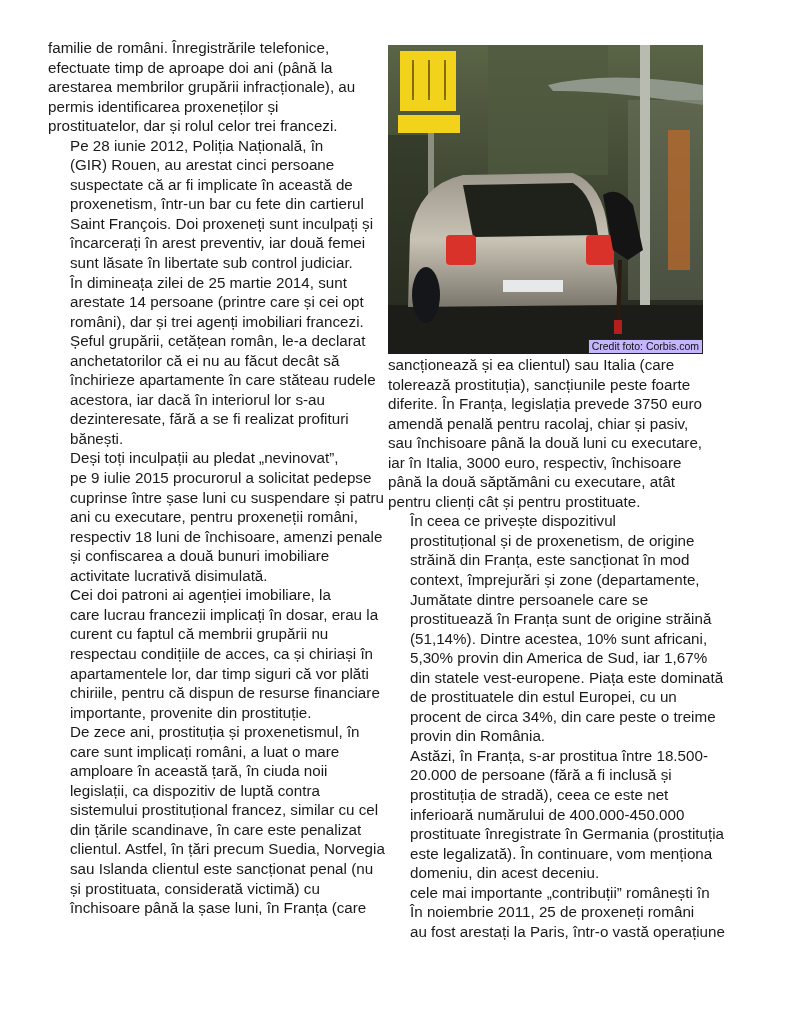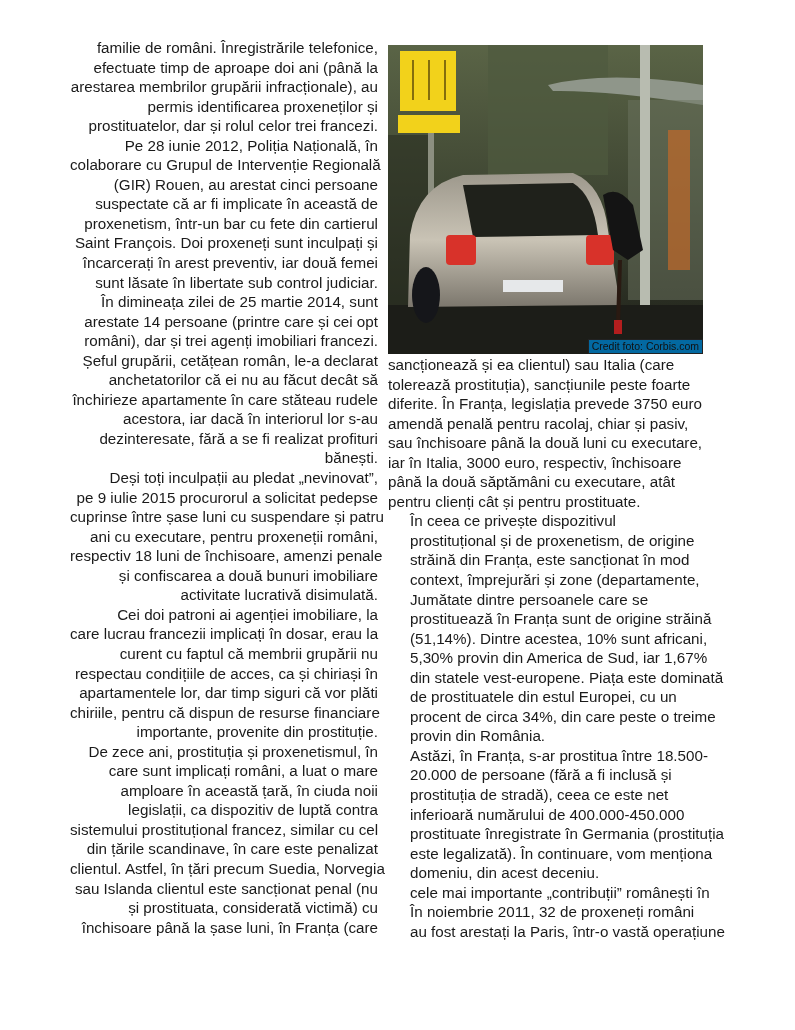--- a/index.html
+++ b/index.html
@@ -1,27 +1,27 @@
 <!DOCTYPE html>
 <html><head>
 <meta charset="utf-8">
 <style>
   html, body { margin: 0; padding: 0; background: #ffffff; }
   body { width: 795px; height: 1030px; position: relative; overflow: hidden;
          font-family: "Liberation Sans", "DejaVu Sans", sans-serif; color: #1a1a1a; }
   .col { position: absolute; top: 38px; font-size: 15.2px; line-height: 19.55px; }
-  .col-left { left: 48px; width: 330px; text-align: right; }
+  .col-left { left: 48px; width: 330px; }
   .col-right { left: 388px; width: 316px; top: 355px; }
   .para { margin: 0; text-indent: 0; }
   .para.indent { text-indent: 22px; }
   .line { display: block; white-space: nowrap; }
   .photo { position: absolute; left: 388px; top: 45px; width: 315px; height: 309px;
            overflow: hidden; background: #3b4232; }
   .photo svg { display: block; }
-  .credit { position: absolute; right: 0; bottom: 0; background: #0369a1; color: #111;
+  .credit { position: absolute; right: 0; bottom: 0; background: #c4b5fd; color: #111;
             font-size: 10.5px; line-height: 13px; padding: 0 3px; border: 1px solid #222;
             font-family: "Liberation Sans", sans-serif; }
 </style>
 </head>
 <body>
 
 <div class="photo" title="Night street scene: a woman leaning toward a silver car near a bus shelter, yellow road sign in top-left">
   <svg width="315" height="309" viewBox="0 0 315 309">
     <defs>
       <linearGradient id="bg" x1="0" y1="0" x2="0" y2="1">
@@ -72,21 +72,20 @@
 <div class="col col-left" id="col-left">
     <p class="para">
       <span class="line">familie de români. Înregistrările telefonice,</span>
       <span class="line">efectuate timp de aproape doi ani (până la</span>
       <span class="line">arestarea membrilor grupării infracționale), au</span>
       <span class="line">permis identificarea proxeneților și</span>
       <span class="line">prostituatelor, dar și rolul celor trei francezi.</span>
     </p>
     <p class="para indent">
       <span class="line">Pe 28 iunie 2012, Poliția Națională, în</span>
-      <span class="line">colaborare cu Grupul de Intervenție Regională</span>
       <span class="line">(GIR) Rouen, au arestat cinci persoane</span>
       <span class="line">suspectate că ar fi implicate în această de</span>
       <span class="line">proxenetism, într-un bar cu fete din cartierul</span>
       <span class="line">Saint François. Doi proxeneți sunt inculpați și</span>
       <span class="line">încarcerați în arest preventiv, iar două femei</span>
       <span class="line">sunt lăsate în libertate sub control judiciar.</span>
     </p>
     <p class="para indent">
       <span class="line">În dimineața zilei de 25 martie 2014, sunt</span>
       <span class="line">arestate 14 persoane (printre care și cei opt</span>
@@ -161,16 +160,16 @@
       <span class="line">Astăzi, în Franța, s-ar prostitua între 18.500-</span>
       <span class="line">20.000 de persoane (fără a fi inclusă și</span>
       <span class="line">prostituția de stradă), ceea ce este net</span>
       <span class="line">inferioară numărului de 400.000-450.000</span>
       <span class="line">prostituate înregistrate în Germania (prostituția</span>
       <span class="line">este legalizată). În continuare, vom menționa</span>
       <span class="line">domeniu, din acest deceniu.</span>
       <span class="line">cele mai importante „contribuții” românești în</span>
     </p>
     <p class="para indent">
-      <span class="line">În noiembrie 2011, 32 de proxeneți români</span>
+      <span class="line">În noiembrie 2011, 25 de proxeneți români</span>
       <span class="line">au fost arestați la Paris, într-o vastă operațiune</span>
     </p>
   </div>
 
 </body></html>

